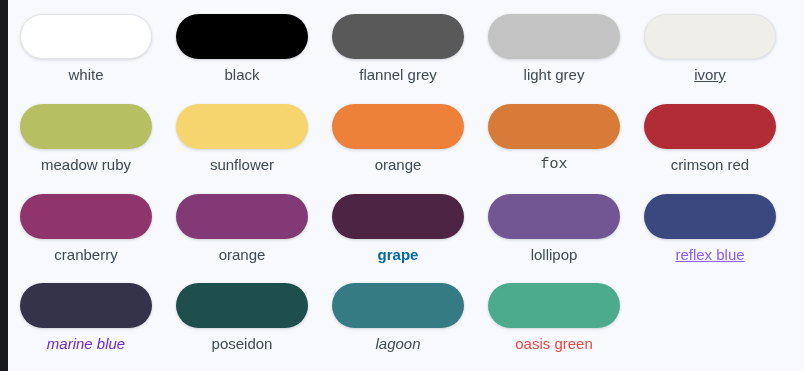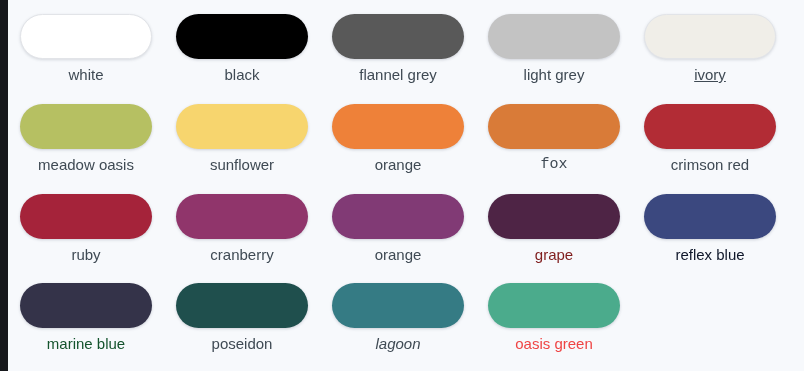--- a/index.html
+++ b/index.html
@@ -100,61 +100,61 @@
       <div class="swatch-cell">
         <div class="swatch-chip" style="background-color: rgb(195, 195, 195);"></div>
         <div class="swatch-label" style="color: rgb(63, 74, 84);">light grey</div>
       </div>
       <div class="swatch-cell">
         <div class="swatch-chip pale" style="background-color: rgb(240, 238, 232);"></div>
         <div class="swatch-label" style="color: rgb(63, 74, 84); text-decoration: underline;">ivory</div>
       </div>
       <div class="swatch-cell">
         <div class="swatch-chip" style="background-color: rgb(182, 192, 98);"></div>
-        <div class="swatch-label" style="color: rgb(63, 74, 84);">meadow oasis</div>
+        <div class="swatch-label" style="color: rgb(63, 74, 84);">meadow ruby</div>
       </div>
       <div class="swatch-cell">
         <div class="swatch-chip" style="background-color: rgb(247, 213, 110);"></div>
         <div class="swatch-label" style="color: rgb(63, 74, 84);">sunflower</div>
       </div>
       <div class="swatch-cell">
         <div class="swatch-chip" style="background-color: rgb(238, 129, 57);"></div>
         <div class="swatch-label" style="color: rgb(63, 74, 84);">orange</div>
       </div>
       <div class="swatch-cell">
         <div class="swatch-chip" style="background-color: rgb(217, 123, 56);"></div>
         <div class="swatch-label" style="color: rgb(63, 74, 84); font-family: Liberation Mono, monospace;">fox</div>
       </div>
       <div class="swatch-cell">
         <div class="swatch-chip" style="background-color: rgb(178, 44, 53);"></div>
         <div class="swatch-label" style="color: rgb(63, 74, 84);">crimson red</div>
       </div>
       <div class="swatch-cell">
-        <div class="swatch-chip" style="background-color: rgb(165, 35, 58);"></div>
-        <div class="swatch-label" style="color: rgb(63, 74, 84);">ruby</div>
-      </div>
-      <div class="swatch-cell">
         <div class="swatch-chip" style="background-color: rgb(144, 53, 107);"></div>
         <div class="swatch-label" style="color: rgb(63, 74, 84); text-align: right;">cranberry</div>
       </div>
       <div class="swatch-cell">
         <div class="swatch-chip" style="background-color: rgb(129, 58, 117);"></div>
         <div class="swatch-label" style="color: rgb(63, 74, 84);">orange</div>
       </div>
       <div class="swatch-cell">
         <div class="swatch-chip" style="background-color: rgb(78, 36, 69);"></div>
-        <div class="swatch-label" style="color: #7f1d1d;">grape</div>
+        <div class="swatch-label" style="color: #0369a1; font-weight: bold;">grape</div>
+      </div>
+      <div class="swatch-cell">
+        <div class="swatch-chip" style="background-color: rgb(113, 86, 147);"></div>
+        <div class="swatch-label" style="color: rgb(63, 74, 84);">lollipop</div>
       </div>
       <div class="swatch-cell">
         <div class="swatch-chip" style="background-color: rgb(59, 72, 127);"></div>
-        <div class="swatch-label" style="color: #0f172a;">reflex blue</div>
+        <div class="swatch-label" style="color: #8b5cf6; text-decoration: underline;">reflex blue</div>
       </div>
       <div class="swatch-cell">
         <div class="swatch-chip" style="background-color: rgb(52, 51, 73);"></div>
-        <div class="swatch-label" style="color: #14532d;">marine blue</div>
+        <div class="swatch-label" style="color: #6d28d9; font-style: italic;">marine blue</div>
       </div>
       <div class="swatch-cell">
         <div class="swatch-chip" style="background-color: rgb(31, 79, 77);"></div>
         <div class="swatch-label" style="color: rgb(63, 74, 84); text-align: right;">poseidon</div>
       </div>
       <div class="swatch-cell">
         <div class="swatch-chip" style="background-color: rgb(53, 123, 132);"></div>
         <div class="swatch-label" style="color: rgb(63, 74, 84); font-style: italic;">lagoon</div>
       </div>
       <div class="swatch-cell">

